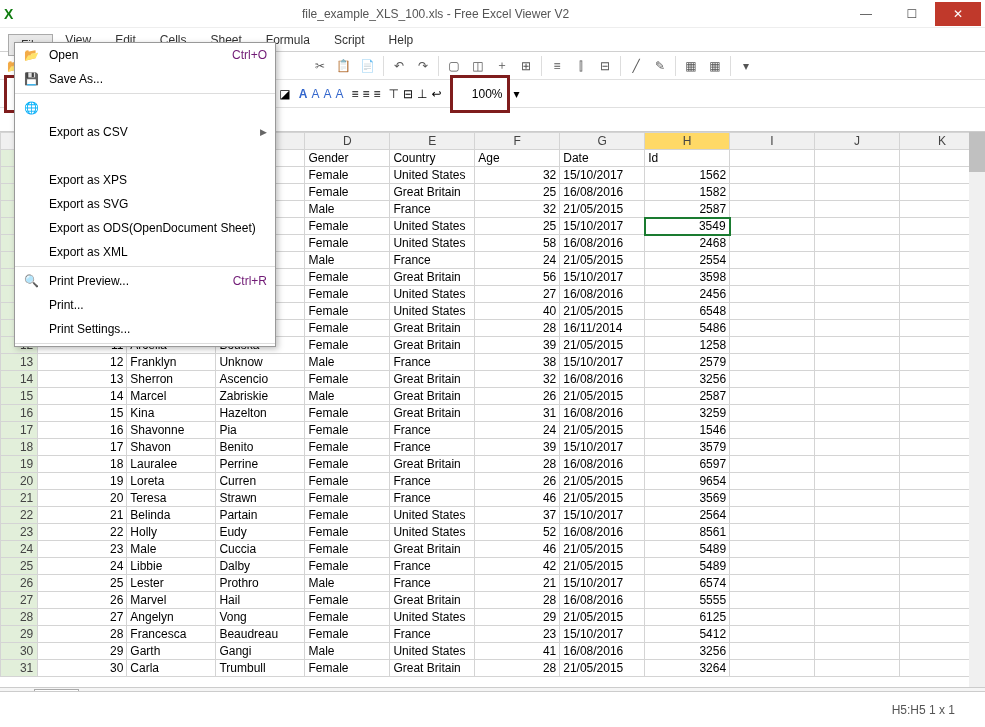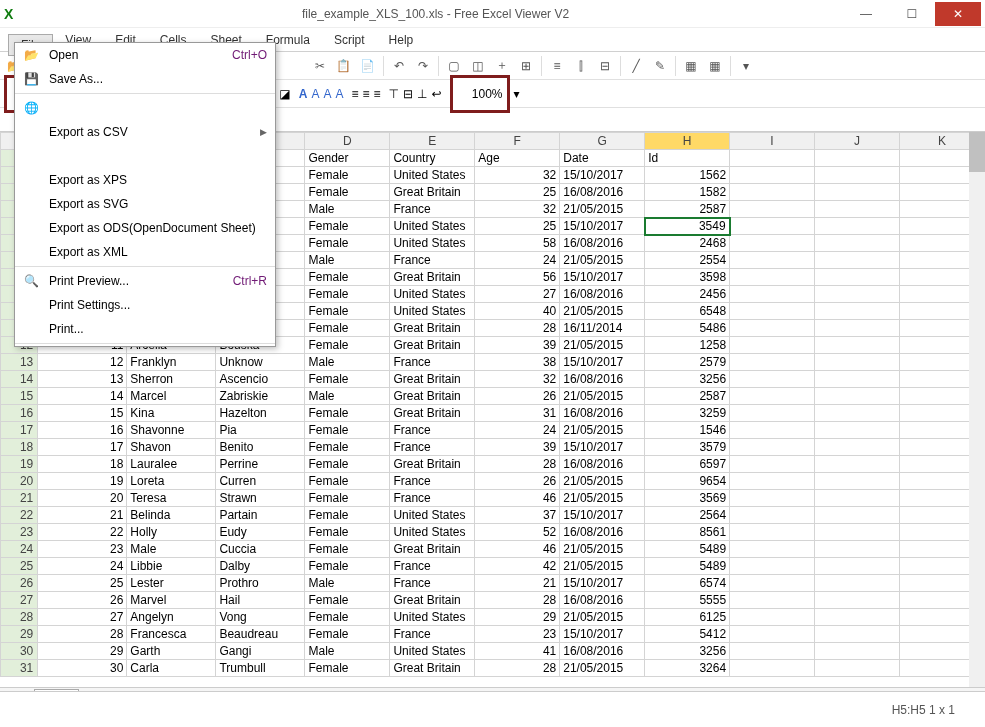--- a/index.html
+++ b/index.html
@@ -631,25 +631,25 @@
       <span class="mlabel">Export as XML</span>
     </div>
     <div class="msep"></div>
     <div class="mi">
       <span class="micon">🔍</span>
       <span class="mlabel">Print Preview...</span>
       <span class="maccel">Ctrl+R</span>
     </div>
     <div class="mi">
       <span class="micon"></span>
+      <span class="mlabel">Print...</span>
+    </div>
+    <div class="mi">
+      <span class="micon"></span>
       <span class="mlabel">Print Settings...</span>
-    </div>
-    <div class="mi">
-      <span class="micon"></span>
-      <span class="mlabel">Print...</span>
     </div>
     <div class="msep"></div>
   </div>
 
 <div class="sheettabs">
   <div class="nav">◂</div>
   <div class="nav">▸</div>
   <div class="tab">Sheet1</div>
 </div>
 

